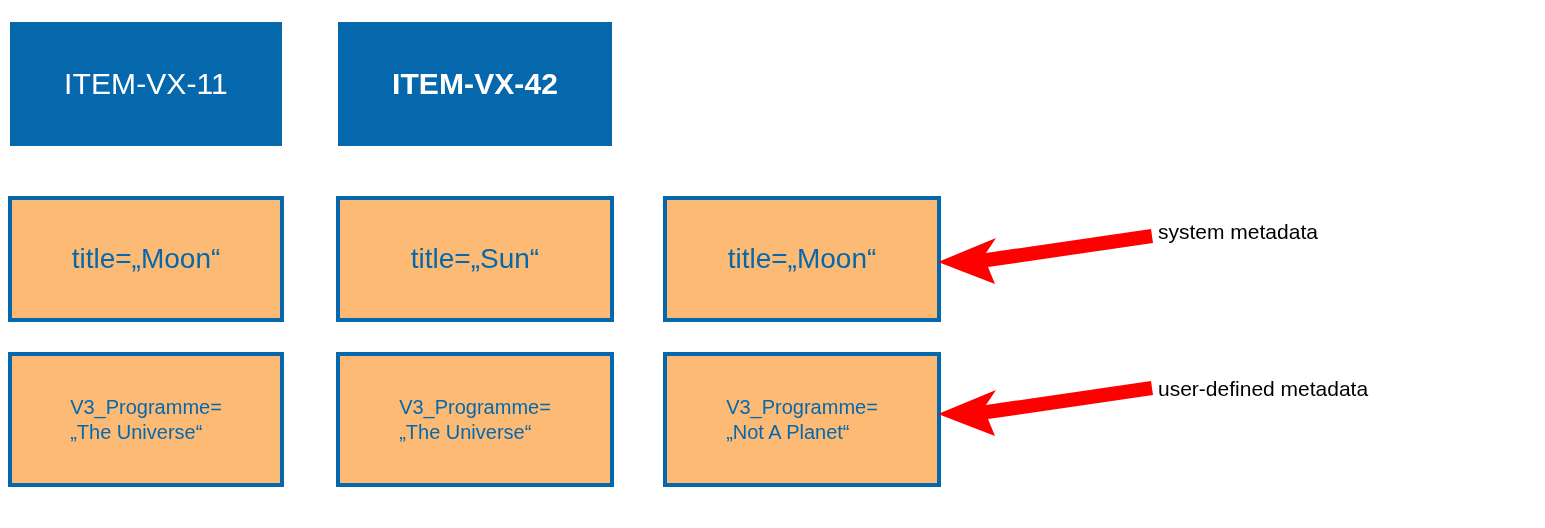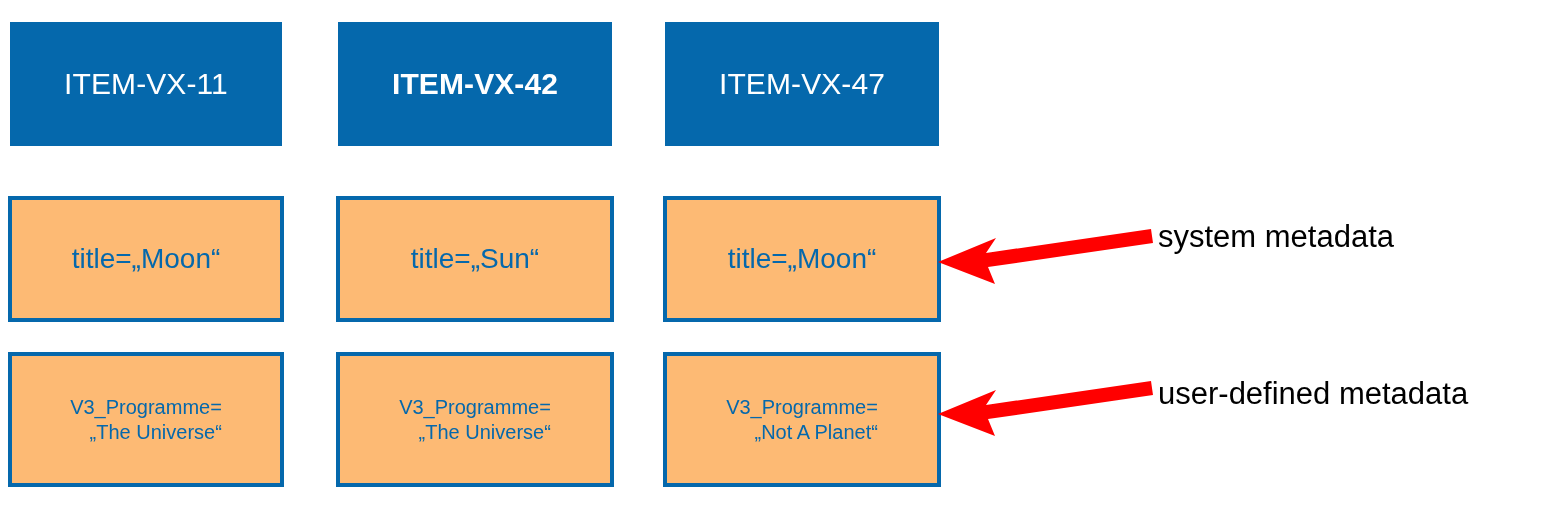--- a/index.html
+++ b/index.html
@@ -23,21 +23,21 @@
     width: 1545px;
     height: 528px;
   }
 
   .node {
     position: absolute;
     box-sizing: border-box;
     display: flex;
     align-items: center;
     justify-content: center;
-    text-align: right;
+    text-align: left;
   }
 
   
   .item-box {
     background: #0568AC;
     border: none;
   }
   .item-box .node-label {
     color: #ffffff;
     font-size: 30px;
@@ -60,21 +60,21 @@
     font-size: 28px;
   }
   .meta-box.userdef .node-label {
     font-size: 20px;
   }
 
   
   .annotation-label {
     position: absolute;
     color: #000000;
-    font-size: 31px;
+    font-size: 21px;
     line-height: 1;
     white-space: nowrap;
   }
 
   
   #arrow-layer {
     position: absolute;
     left: 0;
     top: 0;
     width: 1545px;
@@ -106,23 +106,20 @@
 
   <div class="node meta-box system" style="left:336px; top:196px; width:278px; height:126px;">
     <span class="node-label">title=„Sun“</span>
   </div>
 
   <div class="node meta-box userdef" style="left:336px; top:352px; width:278px; height:135px;">
     <span class="node-label">V3_Programme=
 „The Universe“</span>
   </div>
 
-  <div class="node item-box" style="left:665px; top:22px; width:274px; height:124px;">
-    <span class="node-label">ITEM-VX-47</span>
-  </div>
 
   <div class="node meta-box system" style="left:663px; top:196px; width:278px; height:126px;">
     <span class="node-label">title=„Moon“</span>
   </div>
 
   <div class="node meta-box userdef" style="left:663px; top:352px; width:278px; height:135px;">
     <span class="node-label">V3_Programme=
 „Not A Planet“</span>
   </div>
 

